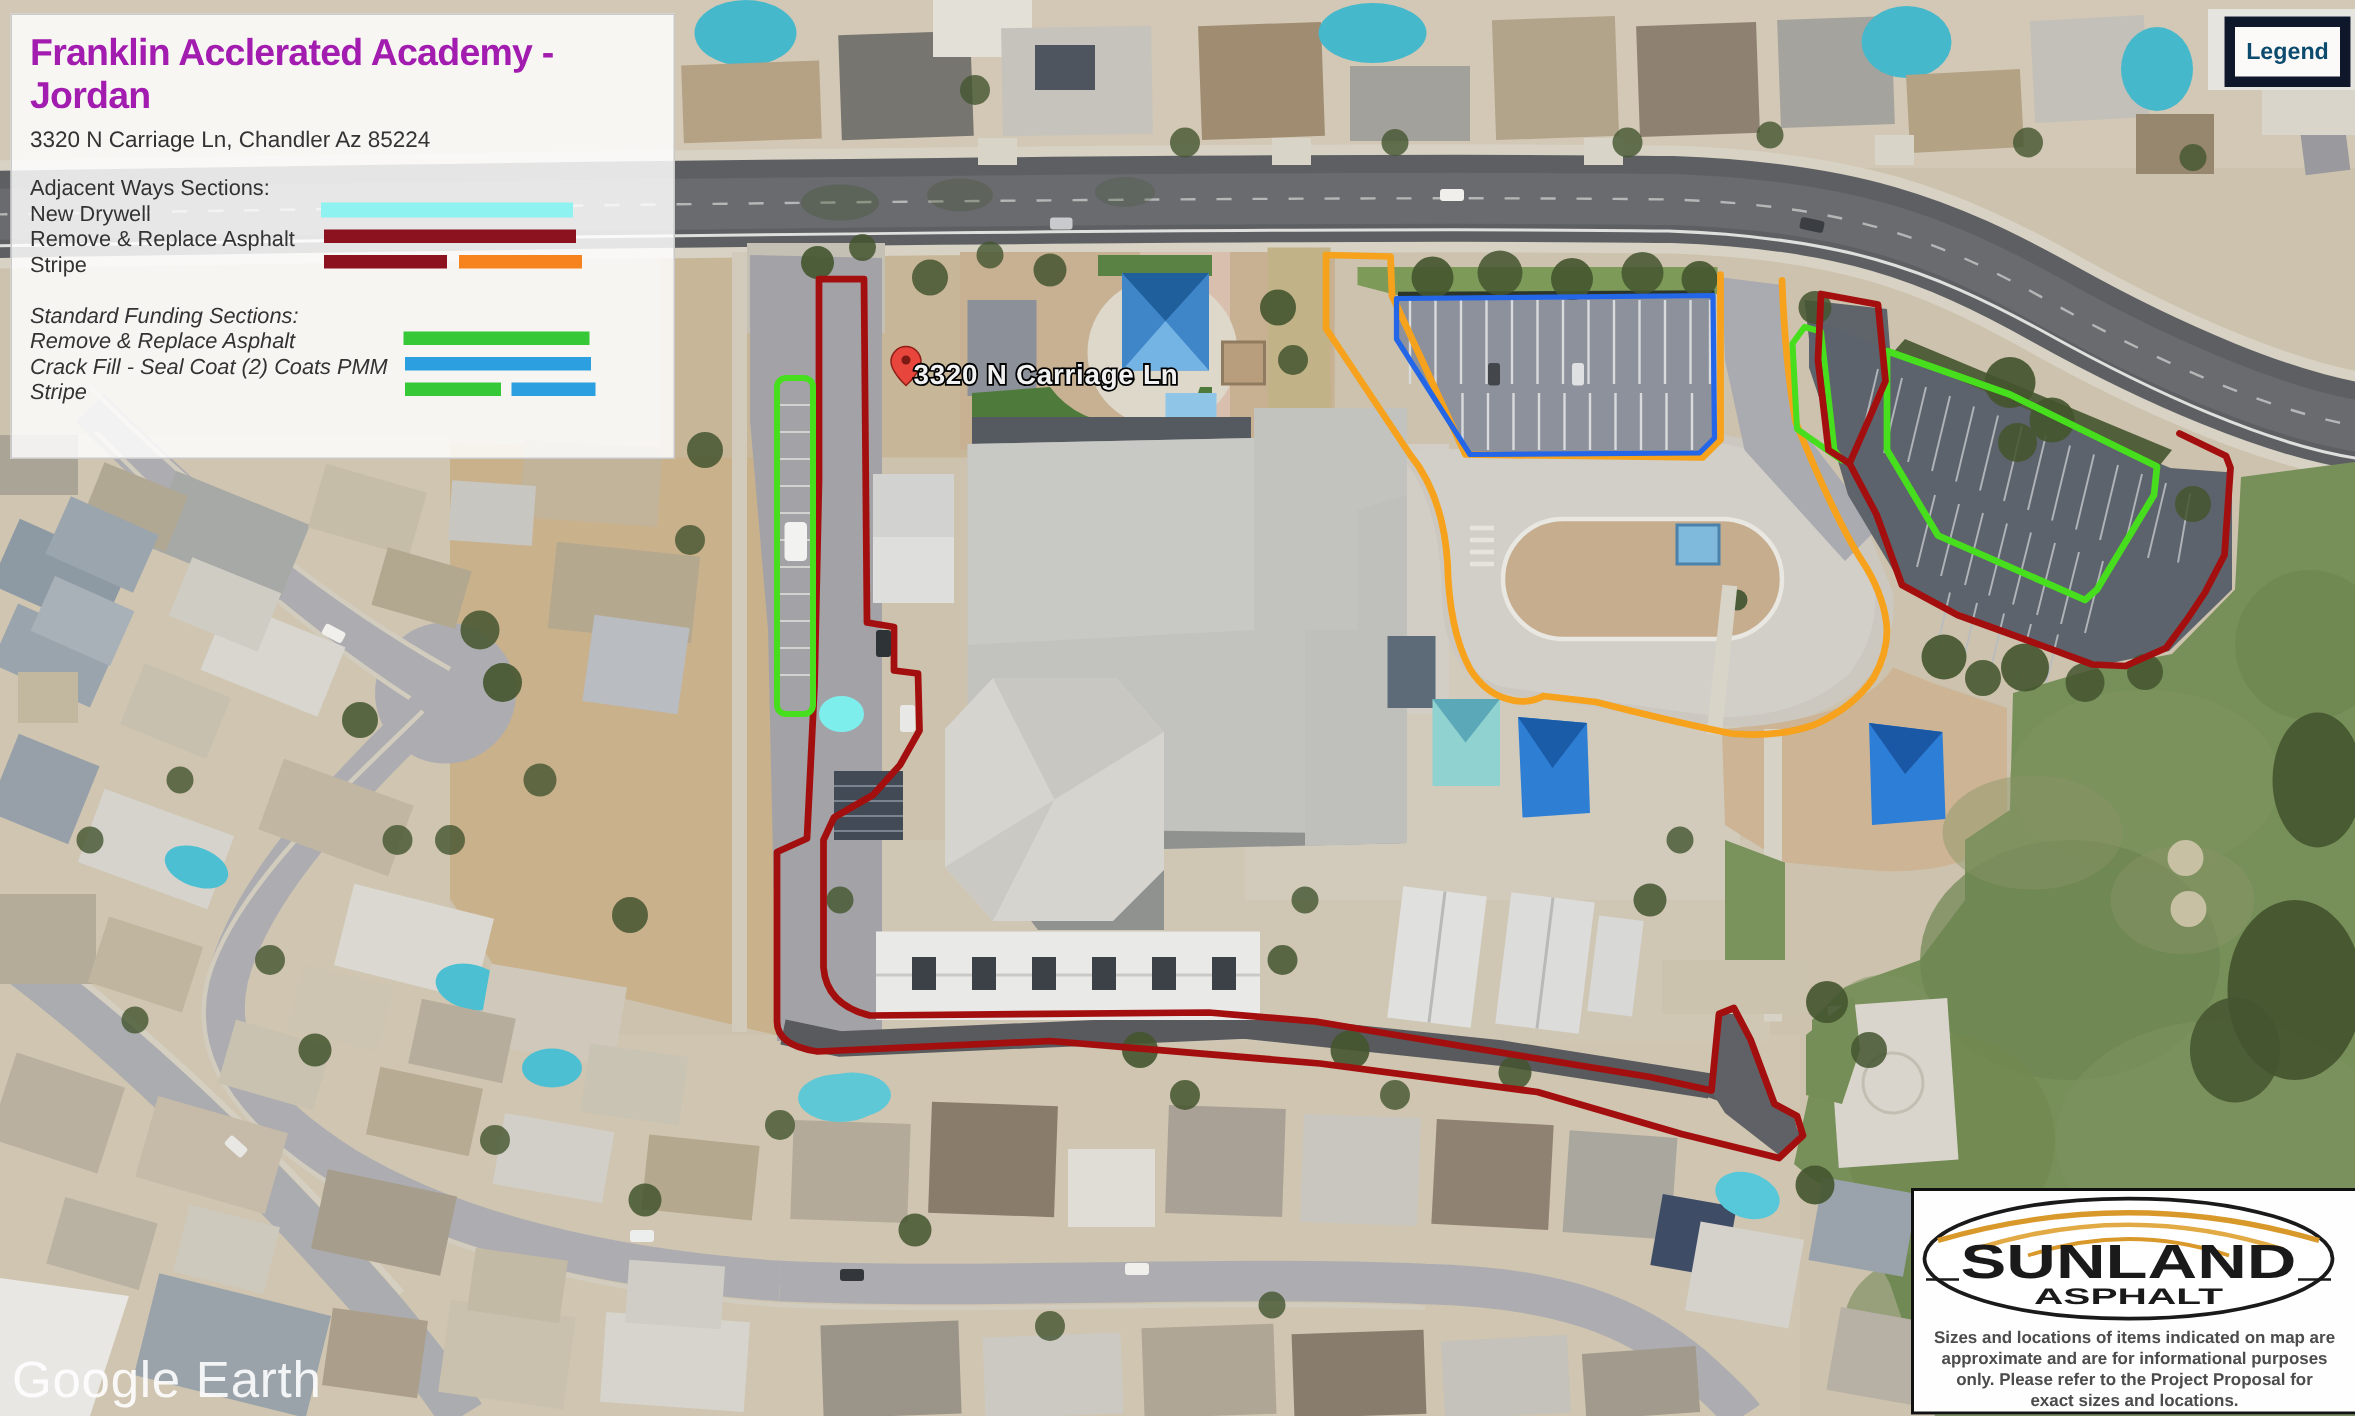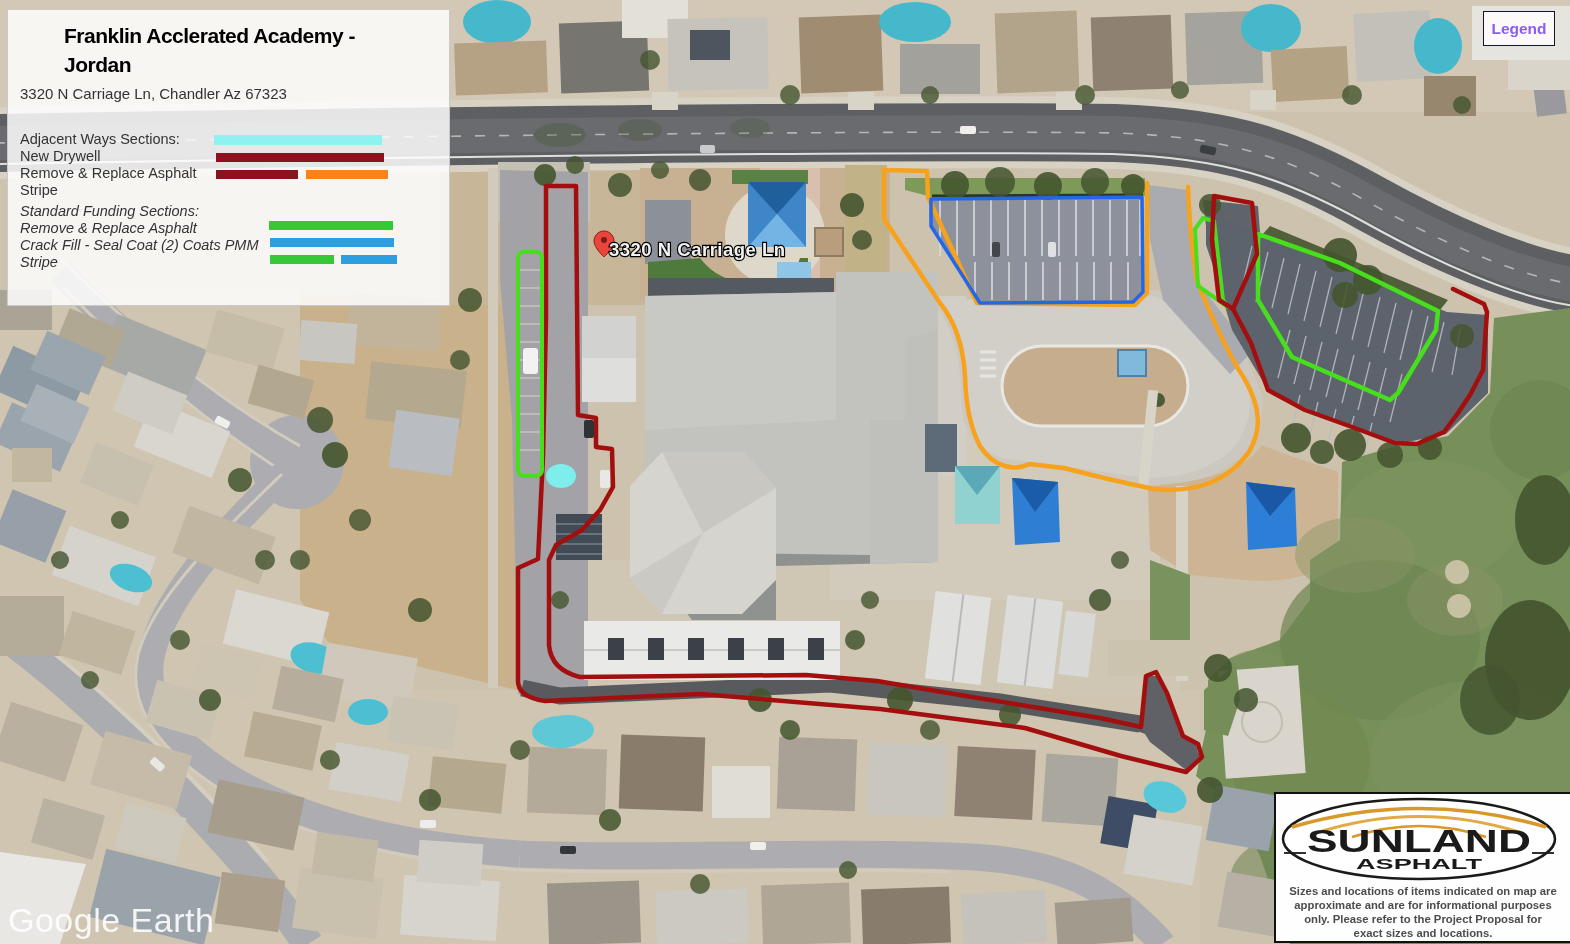--- a/index.html
+++ b/index.html
@@ -608,46 +608,46 @@
 
     <path d="M604,231 C598,231 594,236 594,241 C594,248 604,257 604,257 C604,257 614,248 614,241 C614,236 610,231 604,231 Z" fill="#e8453c" stroke="#8e1f18" stroke-width="1"></path>
     <circle cx="604" cy="240" r="3" fill="#7a1a12"></circle>
 
     <text x="609" y="256" font-family="Liberation Sans, sans-serif" font-size="18.5" font-weight="bold" fill="#f2f2f2" stroke="#000000" stroke-width="2.4" paint-order="stroke" style="letter-spacing:0.5px;">3320 N Carriage Ln</text>
   </g>
 </svg>
 
 <div class="abs" id="infobox" style="left:7px;top:9px;width:441px;height:295px;background:rgba(255,255,255,0.84);border:1px solid #c9c9c9;">
 
-  <div class="abs" style="left:12px;top:11px;width:428px;font-size:21px;font-weight:bold;color:#000000;line-height:29px;letter-spacing:-0.5px;white-space:nowrap;margin-left:44px;">Franklin Acclerated Academy -<br>Jordan</div>
-
-  <div class="abs" style="left:12px;top:75px;font-size:15px;color:#333;">3320 N Carriage Ln, Chandler Az 67323</div>
-
-  <div class="abs" style="left:12px;top:108px;font-size:14.5px;color:#333;line-height:17px;margin-top:13px;">Adjacent Ways Sections:<br>New Drywell<br>Remove &amp; Replace Asphalt<br>Stripe</div>
+  <div class="abs" style="left:12px;top:11px;width:428px;font-size:25px;font-weight:bold;color:#a21caf;line-height:29px;letter-spacing:-0.5px;white-space:nowrap;">Franklin Acclerated Academy -<br>Jordan</div>
+
+  <div class="abs" style="left:12px;top:75px;font-size:15px;color:#333;">3320 N Carriage Ln, Chandler Az 85224</div>
+
+  <div class="abs" style="left:12px;top:108px;font-size:14.5px;color:#333;line-height:17px;">Adjacent Ways Sections:<br>New Drywell<br>Remove &amp; Replace Asphalt<br>Stripe</div>
 
   <div class="abs" style="left:206px;top:125px;width:168px;height:10px;background:#8ef2f0;"></div>
 
   <div class="abs" style="left:208px;top:143px;width:168px;height:9px;background:#8c1220;"></div>
 
   <div class="abs" style="left:208px;top:160px;width:82px;height:9px;background:#8c1220;"></div>
 
   <div class="abs" style="left:298px;top:160px;width:82px;height:9px;background:#f6831d;"></div>
 
   <div class="abs" style="left:12px;top:193px;font-size:14.5px;color:#333;line-height:17px;font-style:italic;">Standard Funding Sections:<br>Remove &amp; Replace Asphalt<br>Crack Fill - Seal Coat (2) Coats PMM<br>Stripe</div>
 
   <div class="abs" style="left:261px;top:211px;width:124px;height:9px;background:#37c837;"></div>
 
   <div class="abs" style="left:262px;top:228px;width:124px;height:9px;background:#2b9fe0;"></div>
 
   <div class="abs" style="left:262px;top:245px;width:64px;height:9px;background:#37c837;"></div>
 
   <div class="abs" style="left:333px;top:245px;width:56px;height:9px;background:#2b9fe0;"></div>
 </div>
 
-<div class="abs" id="legendbtn" style="left:1483px;top:11px;width:70px;height:33px;background:#fbfaf8;border:1px solid #0f172a;display:flex;align-items:center;justify-content:center;font-weight:bold;font-size:15.5px;color:#8b5cf6;">Legend</div>
+<div class="abs" id="legendbtn" style="left:1483px;top:11px;width:70px;height:33px;background:#fbfaf8;border:7px solid #0f172a;display:flex;align-items:center;justify-content:center;font-weight:bold;font-size:15.5px;color:#0c4a6e;">Legend</div>
 
 <div class="abs" id="sunland" style="left:1274px;top:792px;width:294px;height:147px;background:#fefefe;border:2px solid #111;">
   <svg width="294" height="147" viewBox="0 0 294 147">
 
     <ellipse cx="143" cy="45" rx="136" ry="40" fill="#fff" stroke="#1a1a1a" stroke-width="2.5"></ellipse>
 
     <path d="M16,33 Q143,-4 270,33" stroke="#d9982a" stroke-width="3.5" fill="none"></path>
     <path d="M40,39 Q143,6 246,39" stroke="#e2aa44" stroke-width="3" fill="none"></path>
     <path d="M76,43 Q143,21 210,43" stroke="#d9982a" stroke-width="2.5" fill="none"></path>
 

